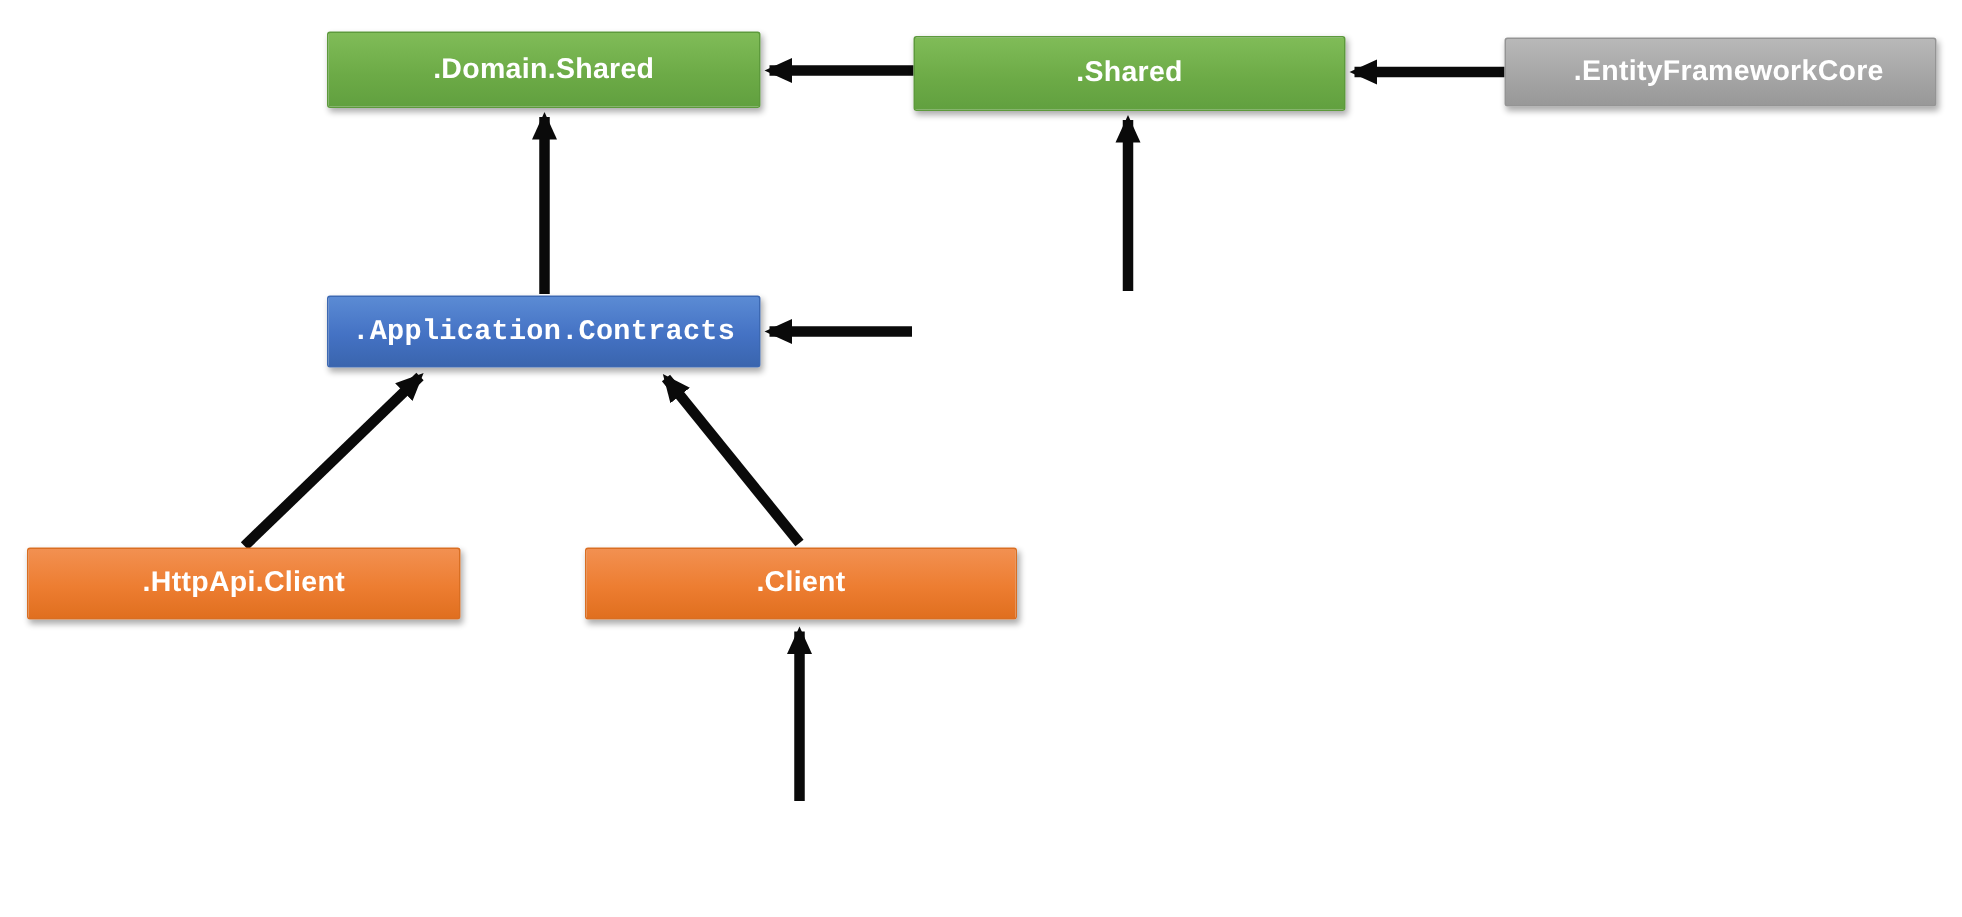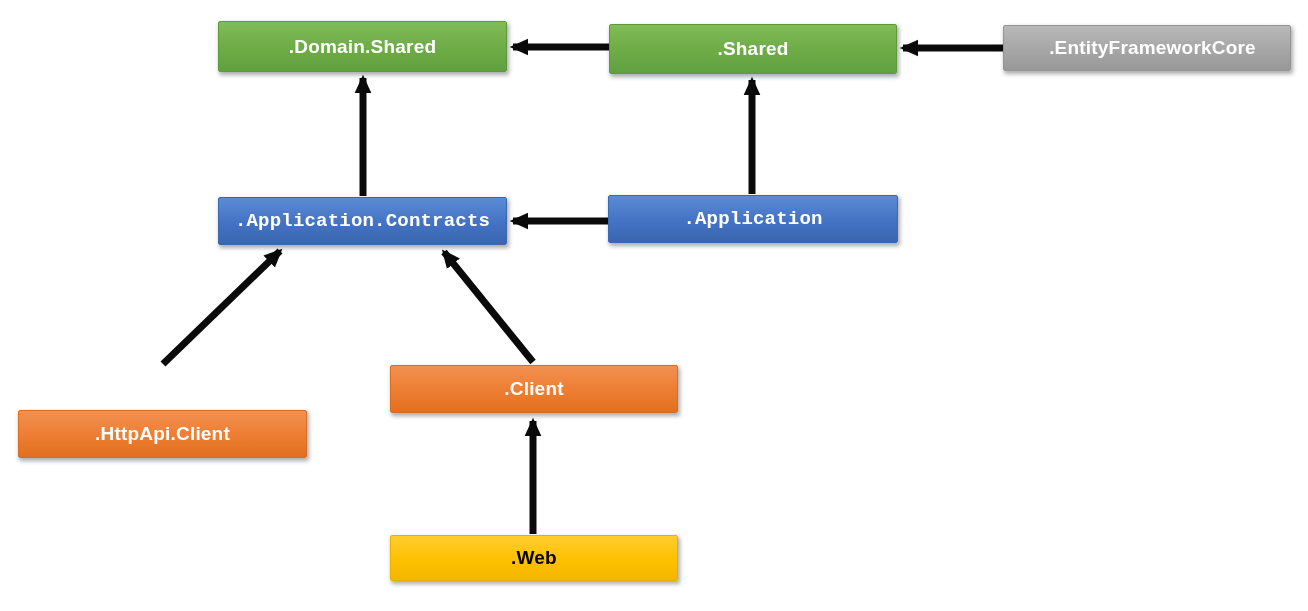--- a/index.html
+++ b/index.html
@@ -88,21 +88,19 @@
   </svg>
 
   <div class="node green" style="left:218px; top:21px;  width:289px; height:51px;">.Domain.Shared</div>
 
   <div class="node green" style="left:609px; top:24px;  width:288px; height:50px;">.Shared</div>
 
   <div class="node gray" style="left:1003px; top:25px; width:288px; height:46px;">.EntityFrameworkCore</div>
 
   <div class="node blue" style="left:218px; top:197px; width:289px; height:48px;">.Application.Contracts</div>
 
-  <div class="node blue" style="left:608px; top:195px; width:290px; height:48px;">.Application</div>
 
-  <div class="node orange" style="left:18px;  top:365px; width:289px; height:48px;margin-top:45px;">.HttpApi.Client</div>
+  <div class="node orange" style="left:18px;  top:365px; width:289px; height:48px;">.HttpApi.Client</div>
 
   <div class="node orange" style="left:390px; top:365px; width:288px; height:48px;">.Client</div>
 
-  <div class="node gold" style="left:390px; top:535px; width:288px; height:46px;">.Web</div>
 
 </div>
 
 </body></html>

